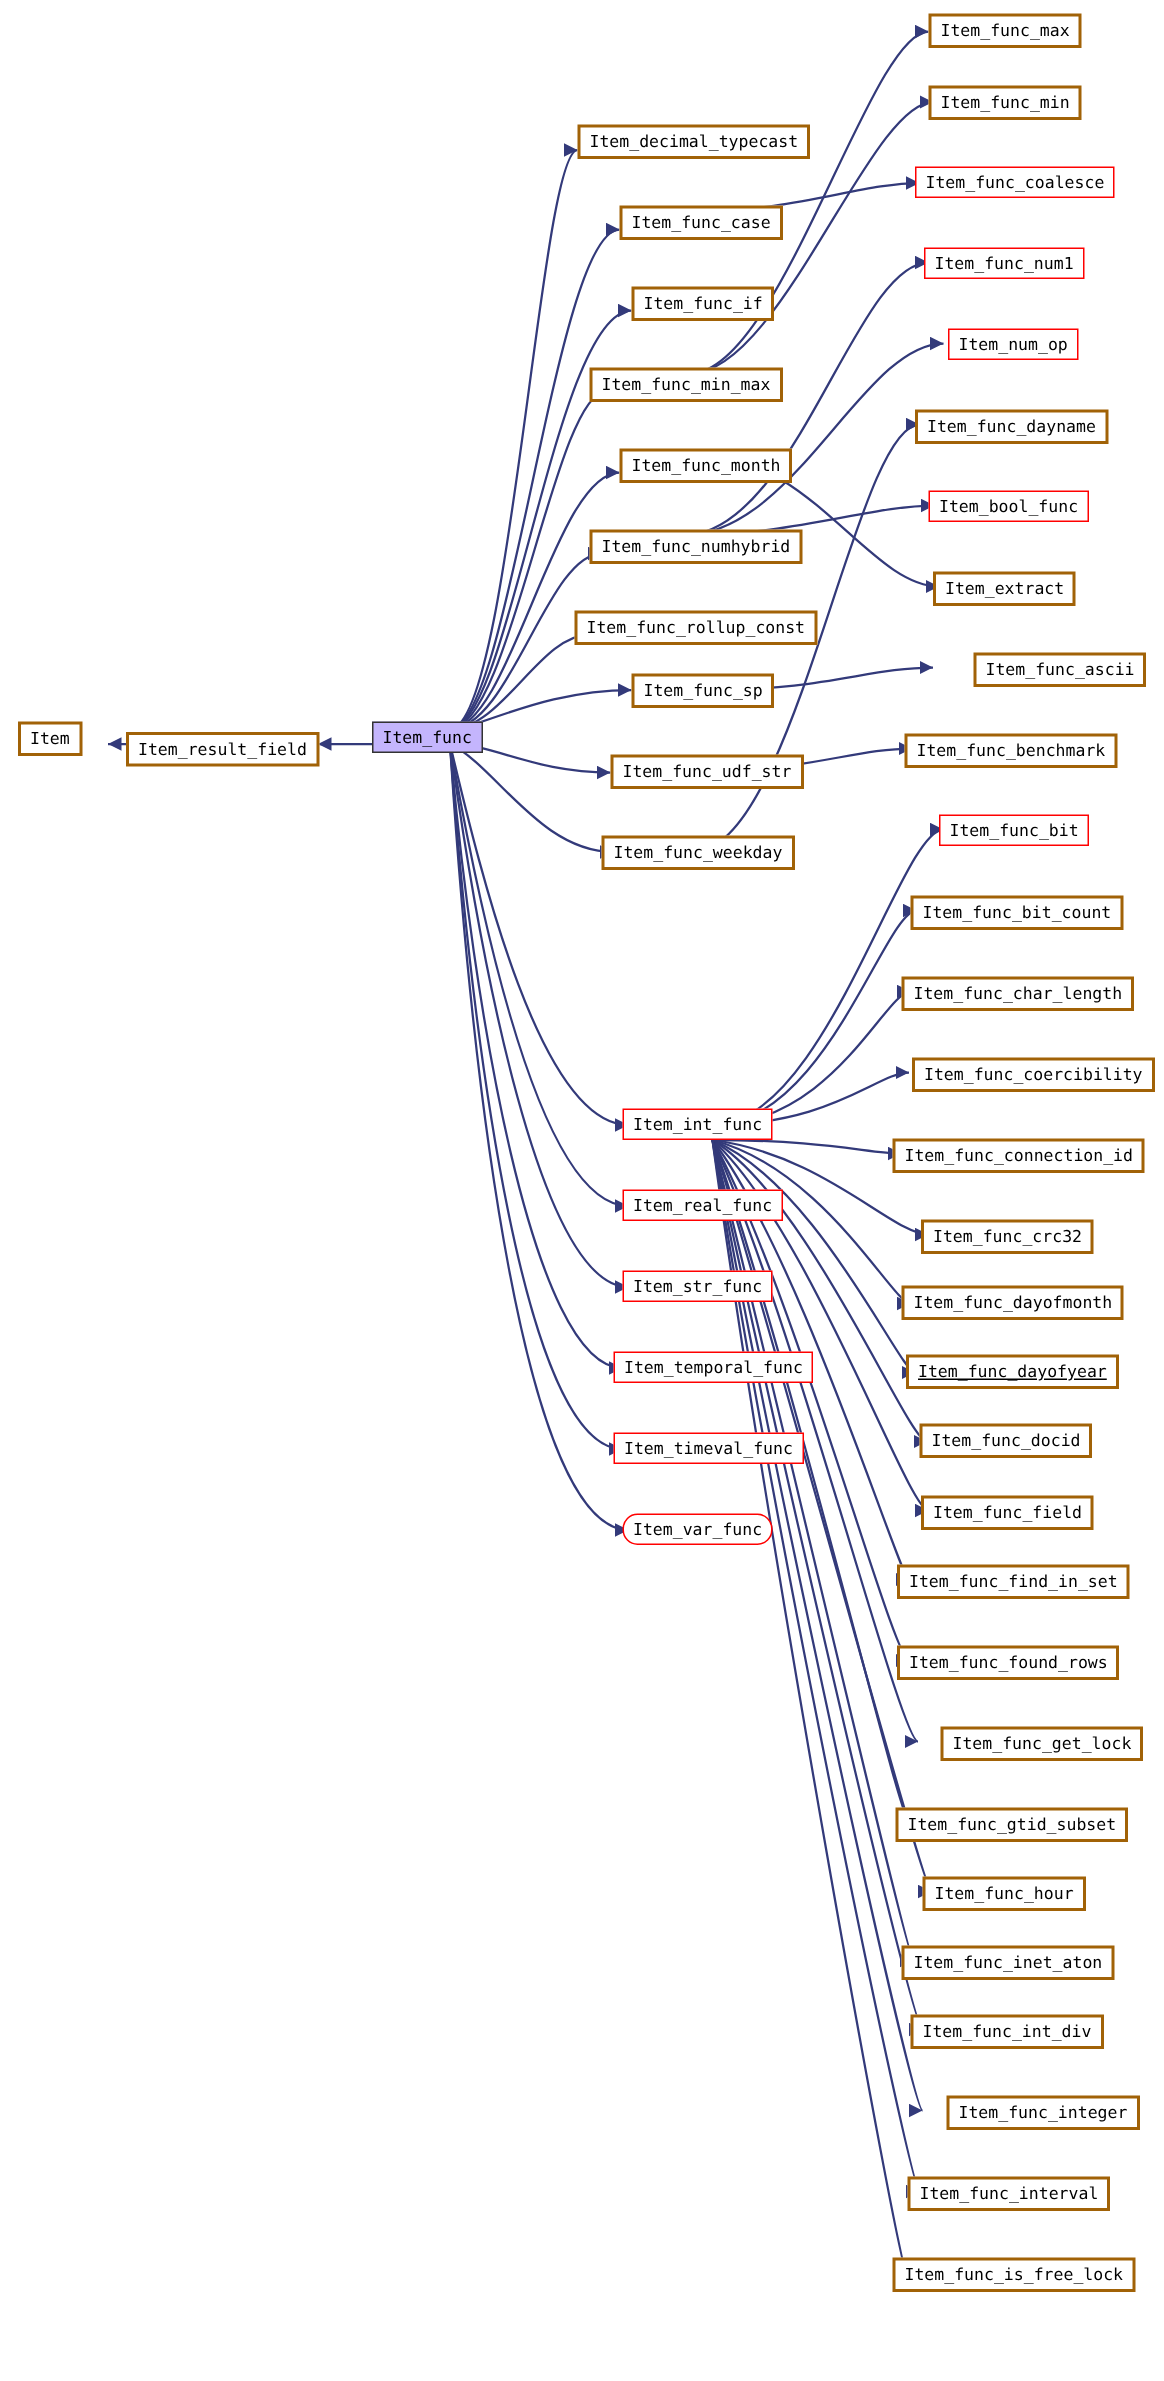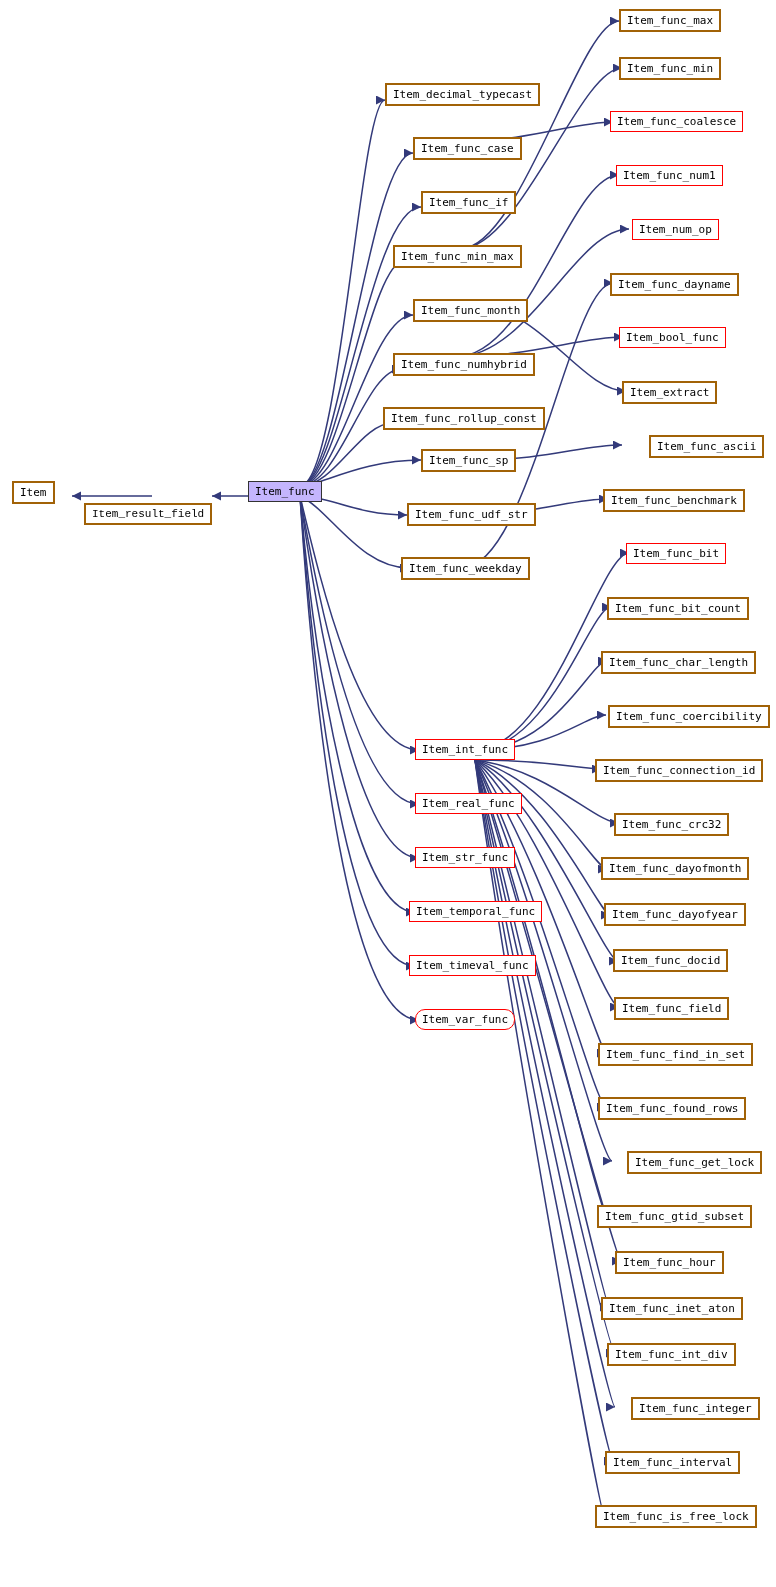--- a/index.html
+++ b/index.html
@@ -138,21 +138,21 @@
   <path d="M475,760 C525,920 615,1261 621,1261" marker-end="url(#arrow)"></path>
   <path d="M475,760 C520,940 605,1307 609,1307" marker-end="url(#arrow)"></path>
   <path d="M475,760 C518,960 608,1353 615,1353" marker-end="url(#arrow)"></path>
   <path d="M475,760 C515,980 608,1407 615,1407" marker-end="url(#arrow)"></path>
   <path d="M475,760 C512,1000 607,1461 613,1461" marker-end="url(#arrow)"></path>
   <path d="M475,760 C510,1020 600,1515 604,1515" marker-end="url(#arrow)"></path>
 </svg>
 
 <div class="node node-normal" style="left:12px; top:481px;">Item</div>
 
-<div class="node node-normal" style="left:84px; top:503px;font-family:Liberation Mono, monospace;">Item_result_field</div>
+<div class="node node-normal" style="left:84px; top:488px;">Item_result_field</div>
 
 <div class="node node-gray" style="left:248px; top:481px;">Item_func</div>
 
 <div class="node node-normal" style="left:385px; top:83px;">Item_decimal_typecast</div>
 
 <div class="node node-normal" style="left:413px; top:137px;">Item_func_case</div>
 
 <div class="node node-normal" style="left:421px; top:191px;">Item_func_if</div>
 
 <div class="node node-normal" style="left:393px; top:245px;">Item_func_min_max</div>
@@ -208,21 +208,21 @@
 <div class="node node-normal" style="left:601px; top:651px;">Item_func_char_length</div>
 
 <div class="node node-normal" style="left:608px; top:705px;">Item_func_coercibility</div>
 
 <div class="node node-normal" style="left:595px; top:759px;">Item_func_connection_id</div>
 
 <div class="node node-normal" style="left:614px; top:813px;">Item_func_crc32</div>
 
 <div class="node node-normal" style="left:601px; top:857px;">Item_func_dayofmonth</div>
 
-<div class="node node-normal" style="left:604px; top:903px;">Item_func_dayofyear</div>
+<div class="node node-normal" style="left:604px; top:903px;text-decoration:underline;">Item_func_dayofyear</div>
 
 <div class="node node-normal" style="left:613px; top:949px;">Item_func_docid</div>
 
 <div class="node node-normal" style="left:614px; top:997px;">Item_func_field</div>
 
 <div class="node node-normal" style="left:598px; top:1043px;">Item_func_find_in_set</div>
 
 <div class="node node-normal" style="left:598px; top:1097px;">Item_func_found_rows</div>
 
 <div class="node node-normal" style="left:599px; top:1151px;margin-left:28px;">Item_func_get_lock</div>

